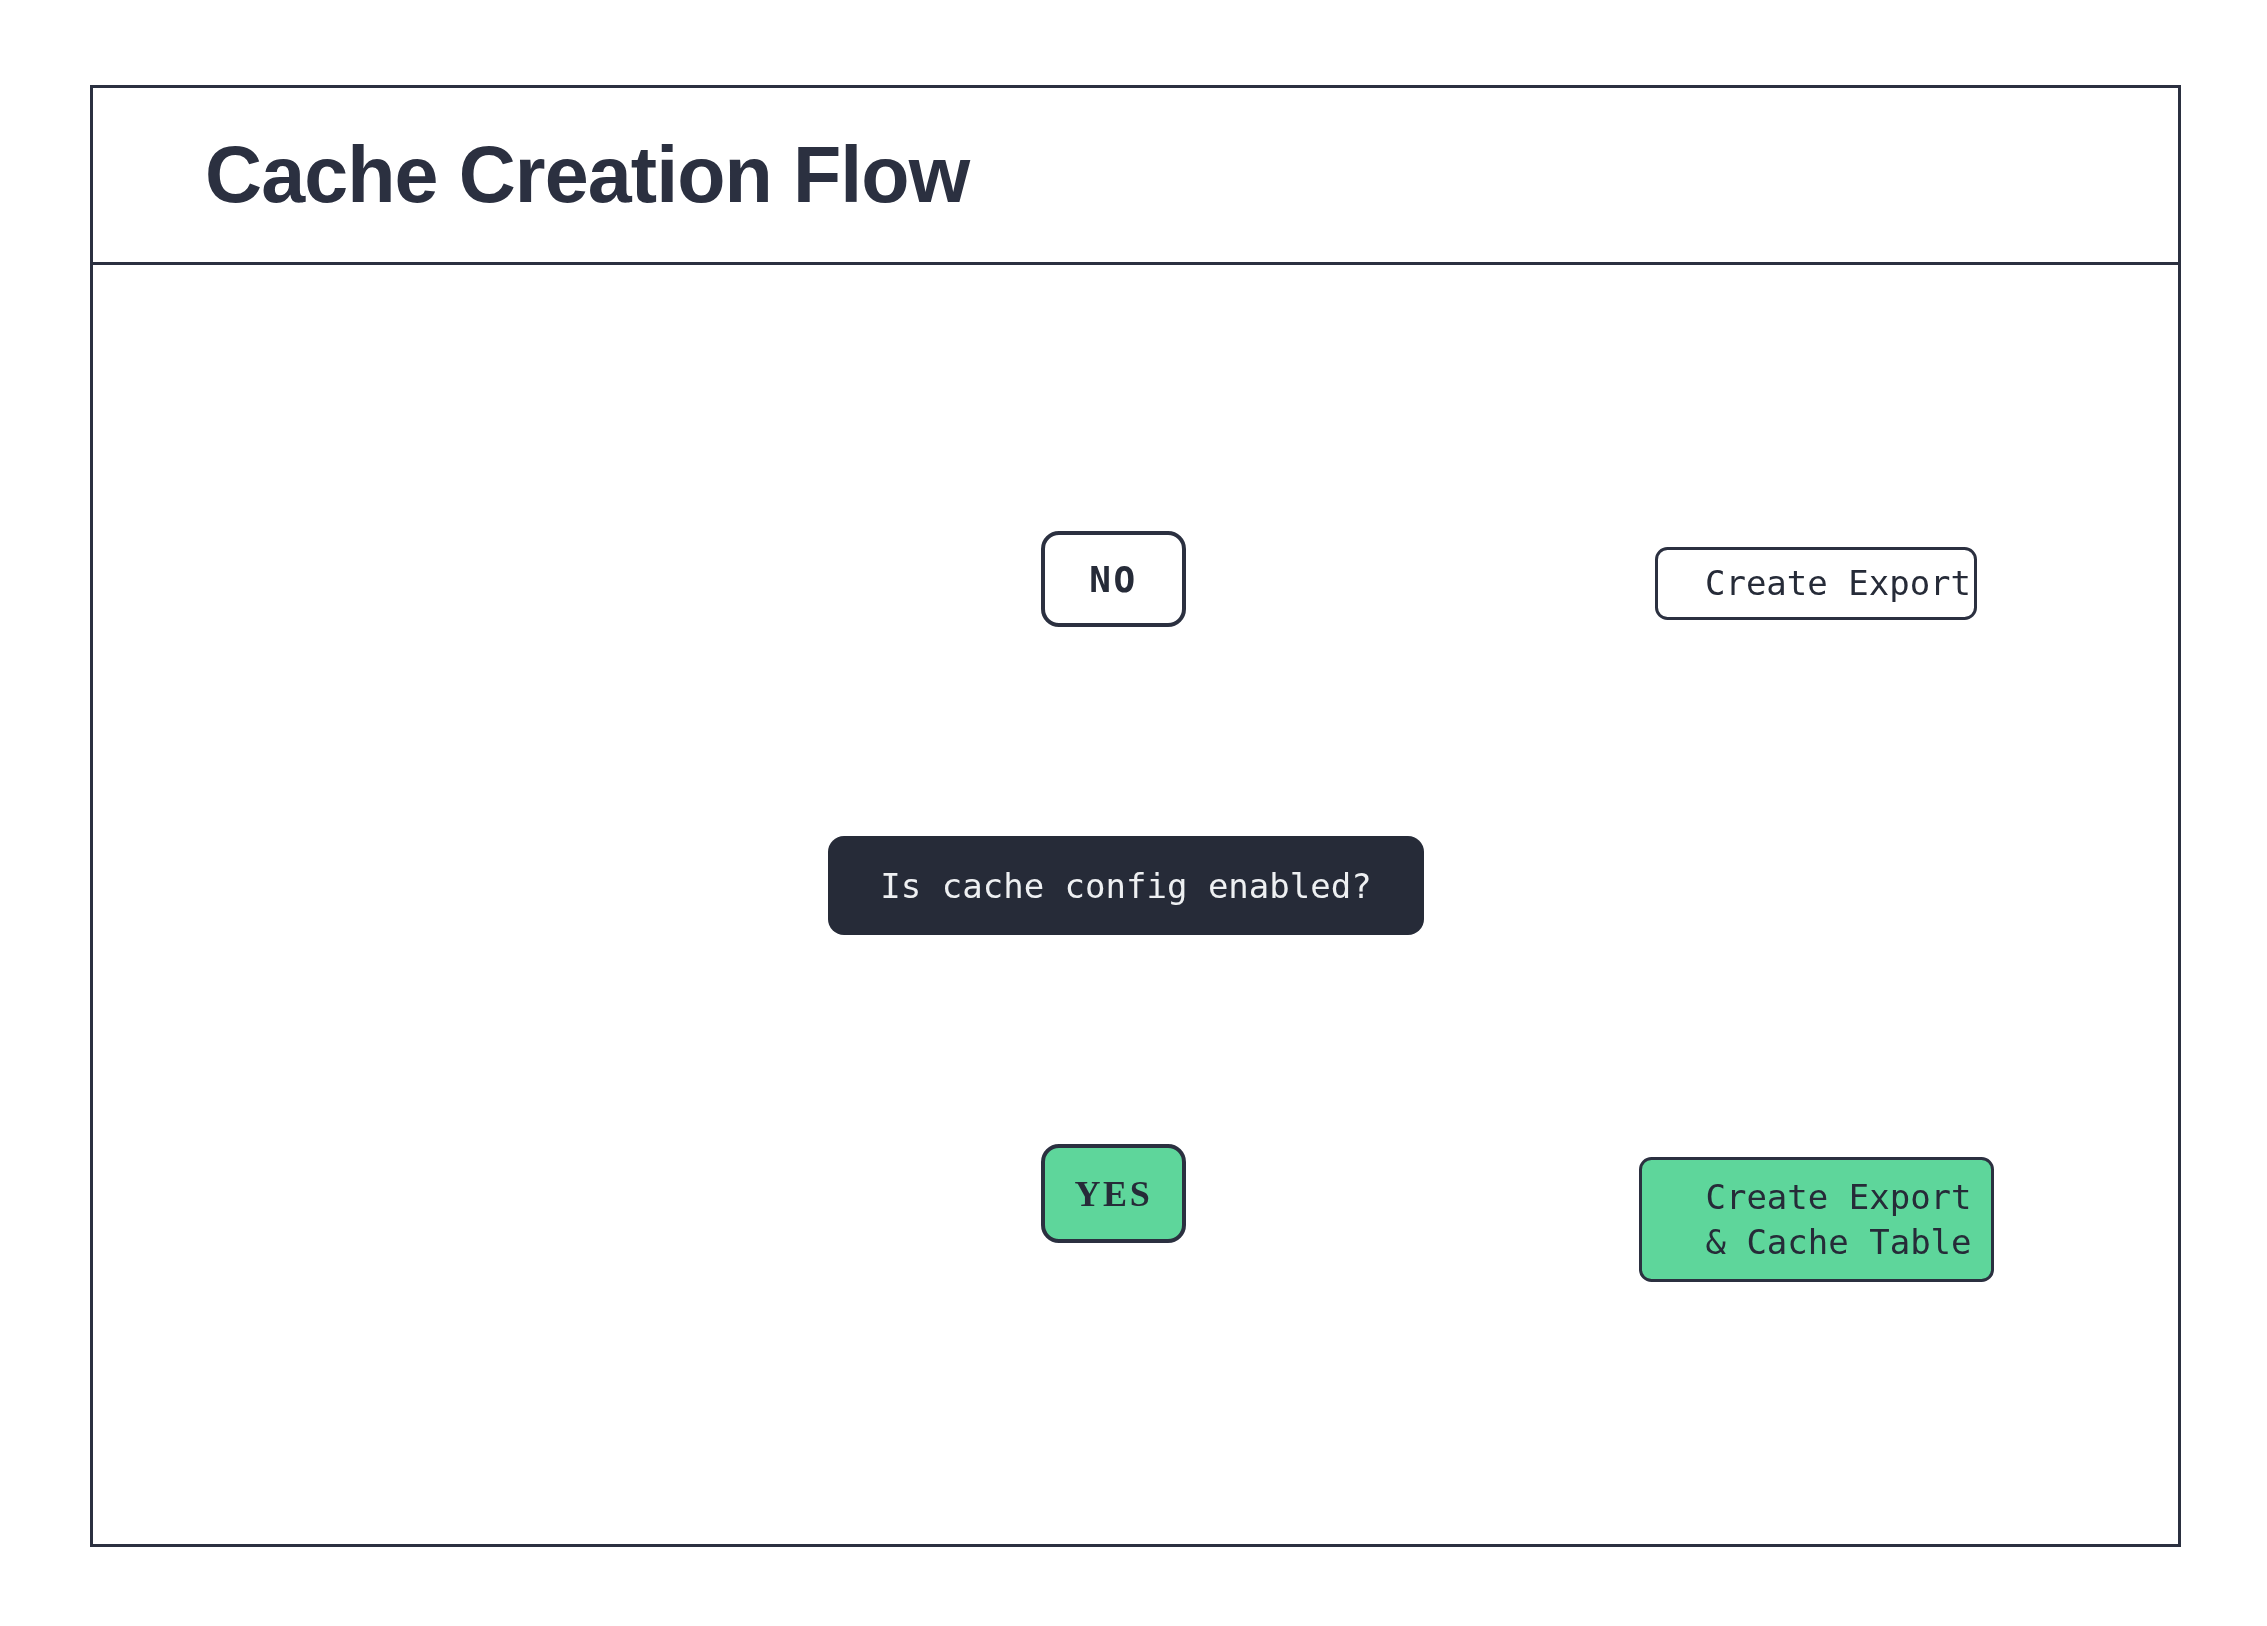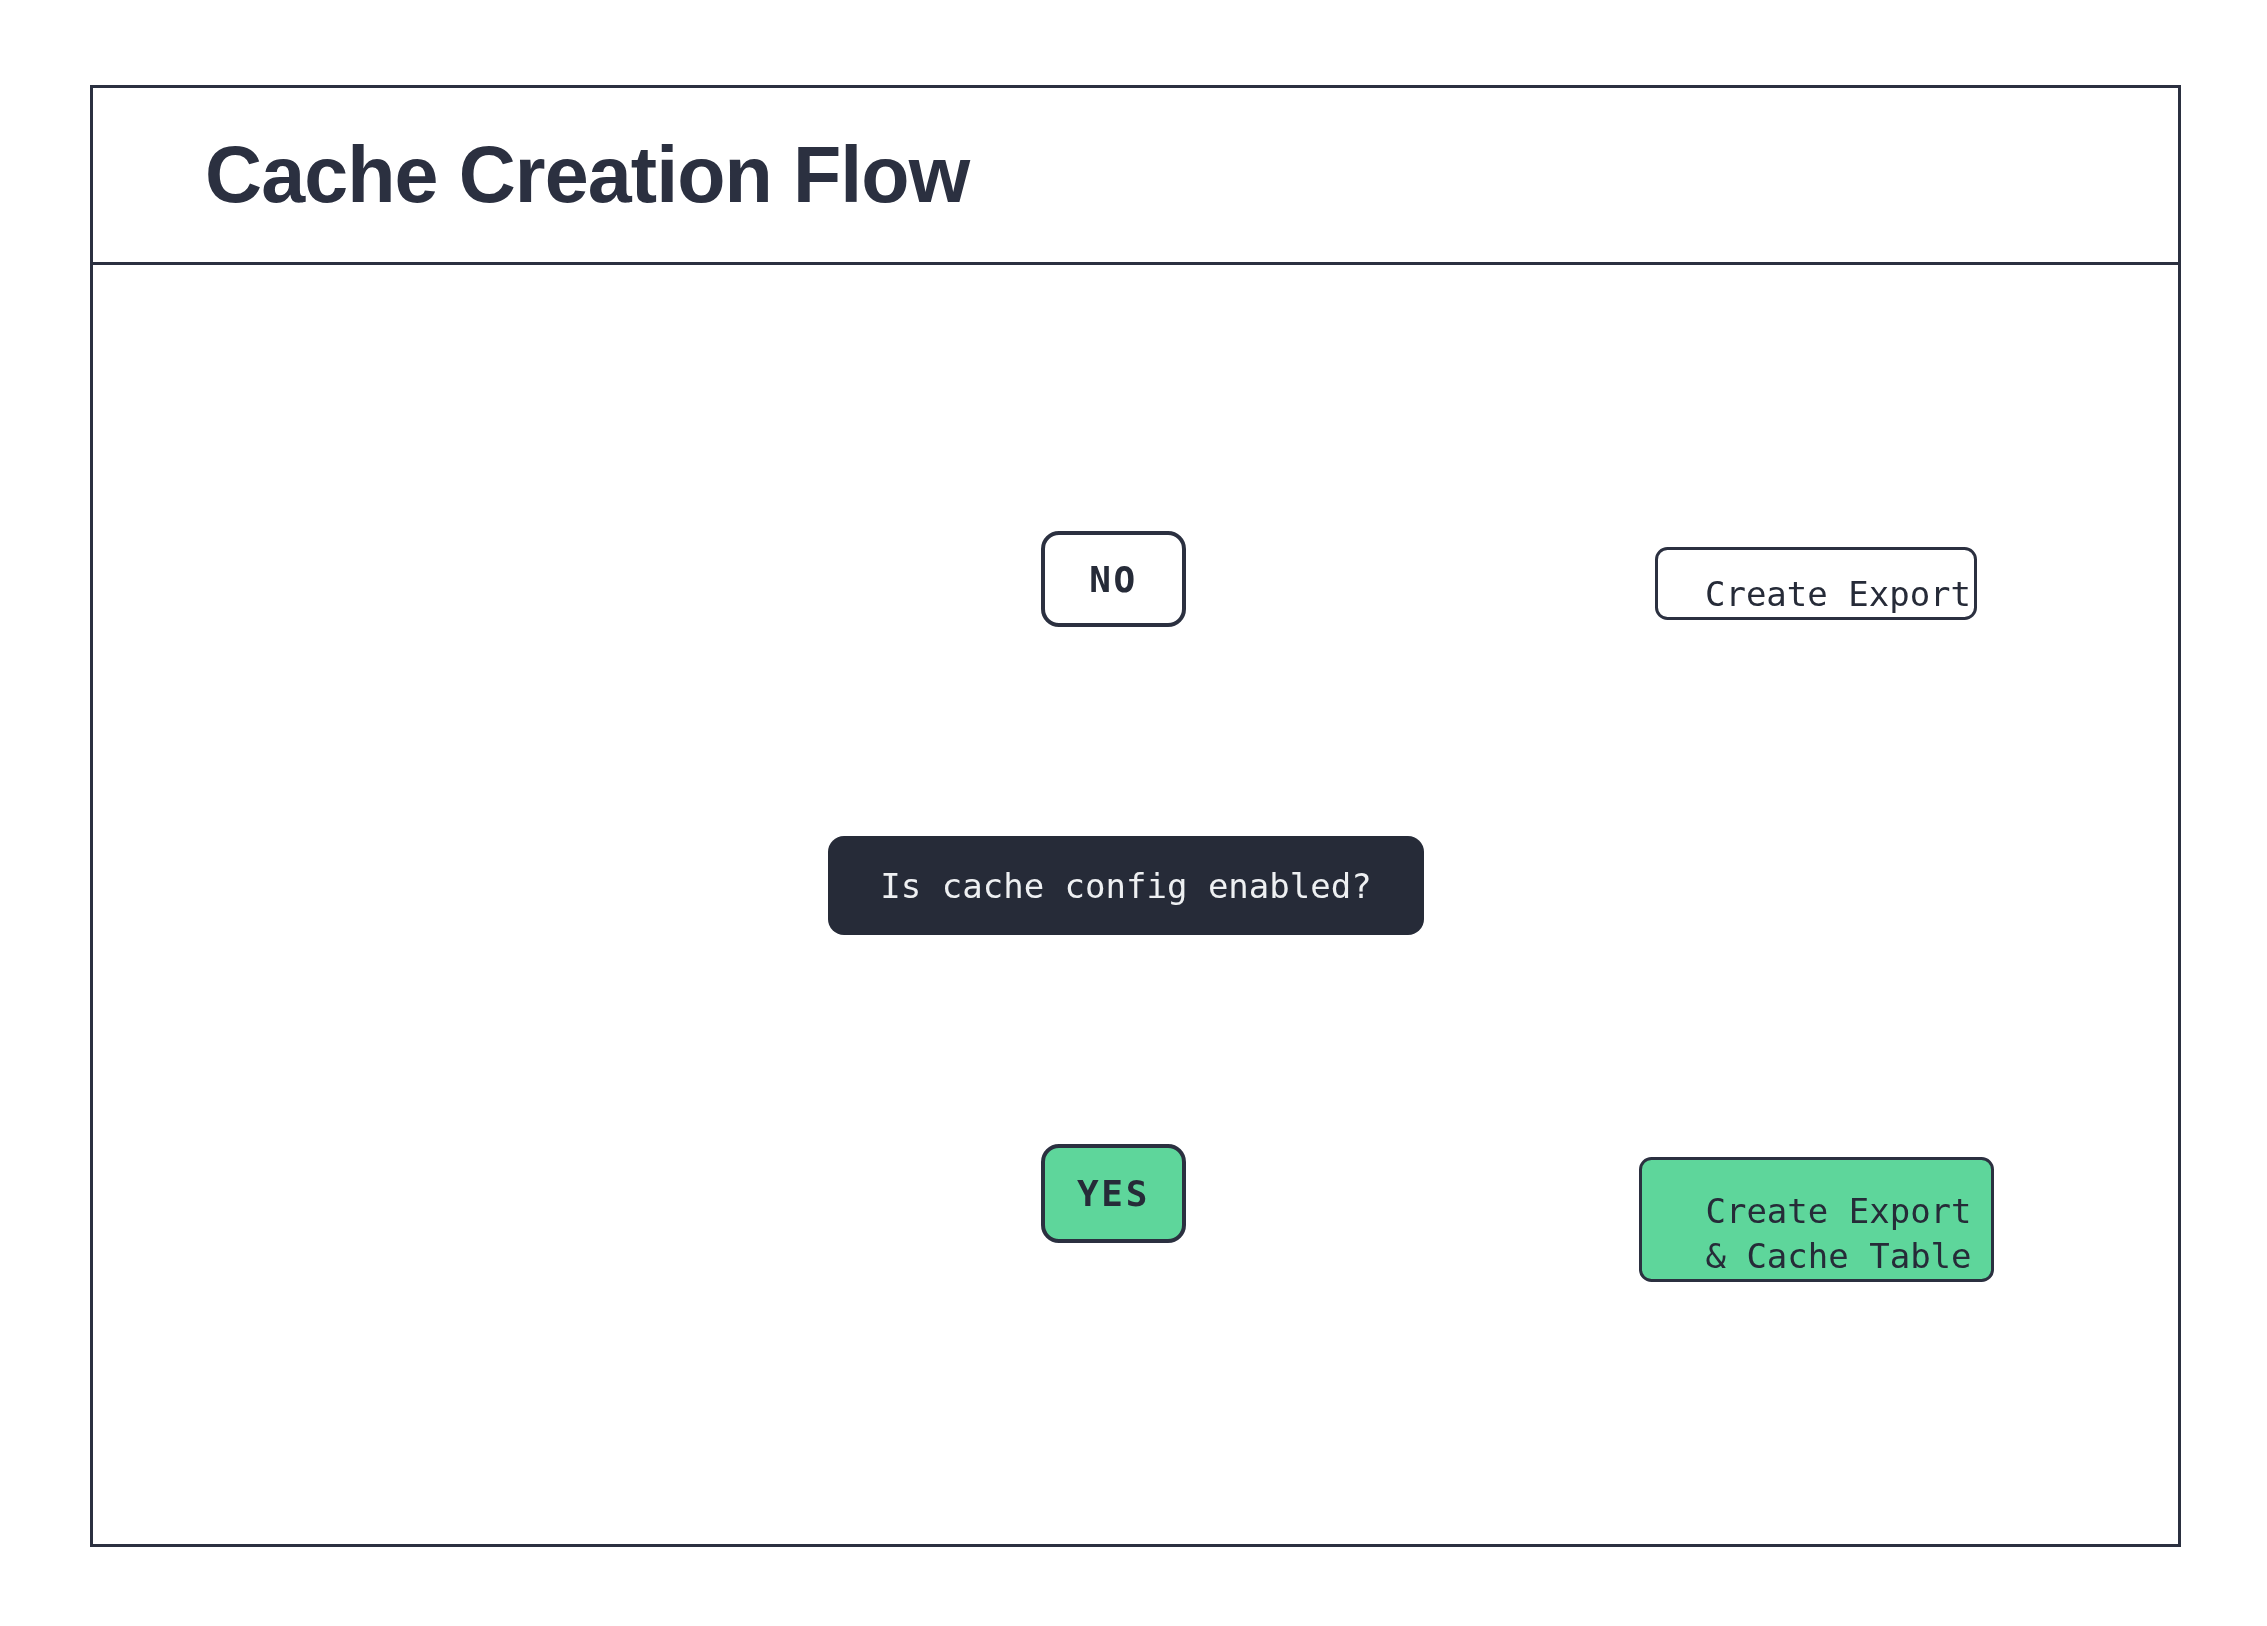--- a/index.html
+++ b/index.html
@@ -69,24 +69,24 @@
   .node-branch{
     width:145px;
     border:4.5px solid var(--ink);
     border-radius:18px;
     font-weight:700;
     font-size:36px;
     letter-spacing:2.7px;
     color:var(--ink-fill);
   }
   .node-no{left:1025px;top:531px;height:96px;background:#ffffff;}
-  .node-yes{left:1025px;top:1144px;height:99px;background:var(--green);}
+  .node-yes{left:1025px;top:1144px;height:99px;background:var(--green);font-family:Liberation Serif, serif;}
   .db-label{
     position:absolute;box-sizing:border-box;
-    display:flex;flex-direction:column;align-items:center;justify-content:flex-end;
+    display:flex;flex-direction:column;align-items:center;justify-content:center;
     border:3.6px solid var(--ink);
     border-radius:12.5px;
     font-size:34px;
     color:var(--ink-fill);
     line-height:1.32;
     white-space:nowrap;
     padding-left:44px;
   }
   .db-label-export{
     left:1655px;top:547px;width:322px;height:73px;

